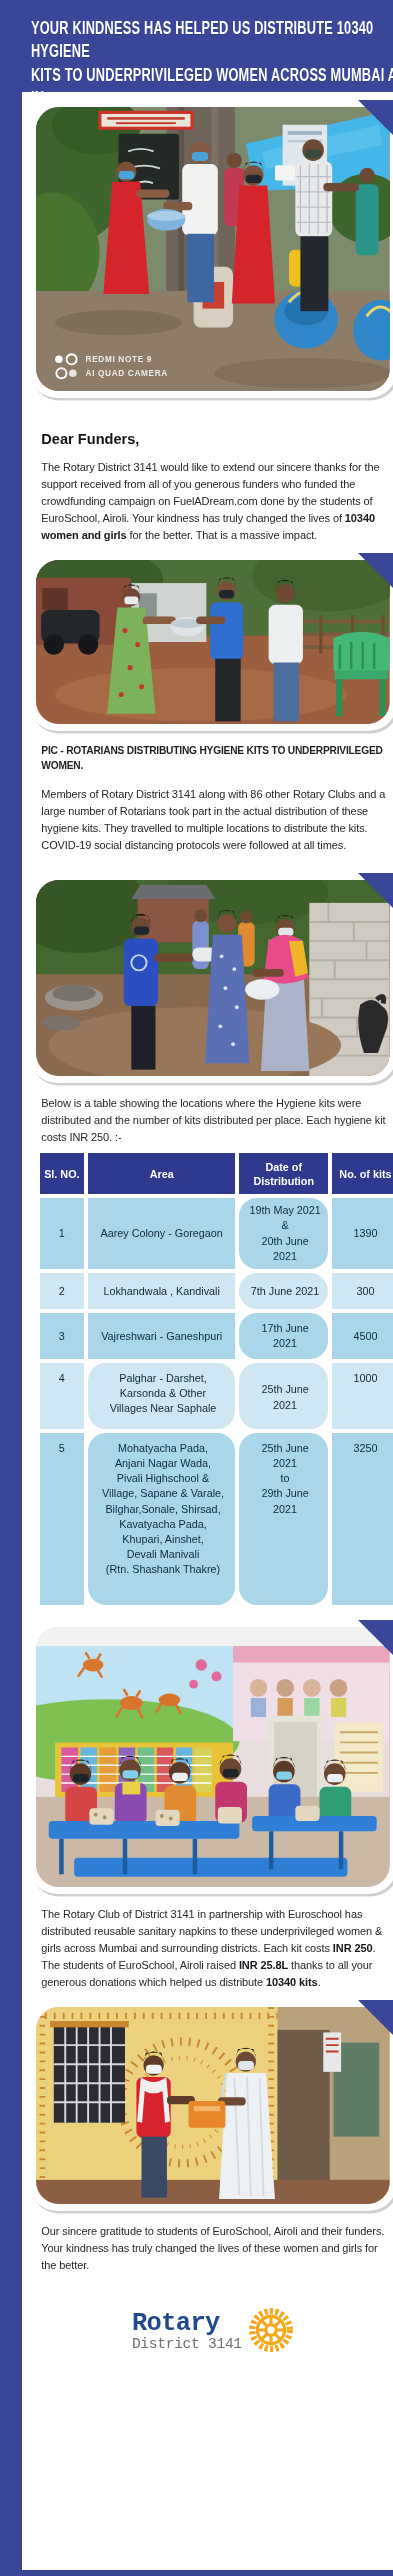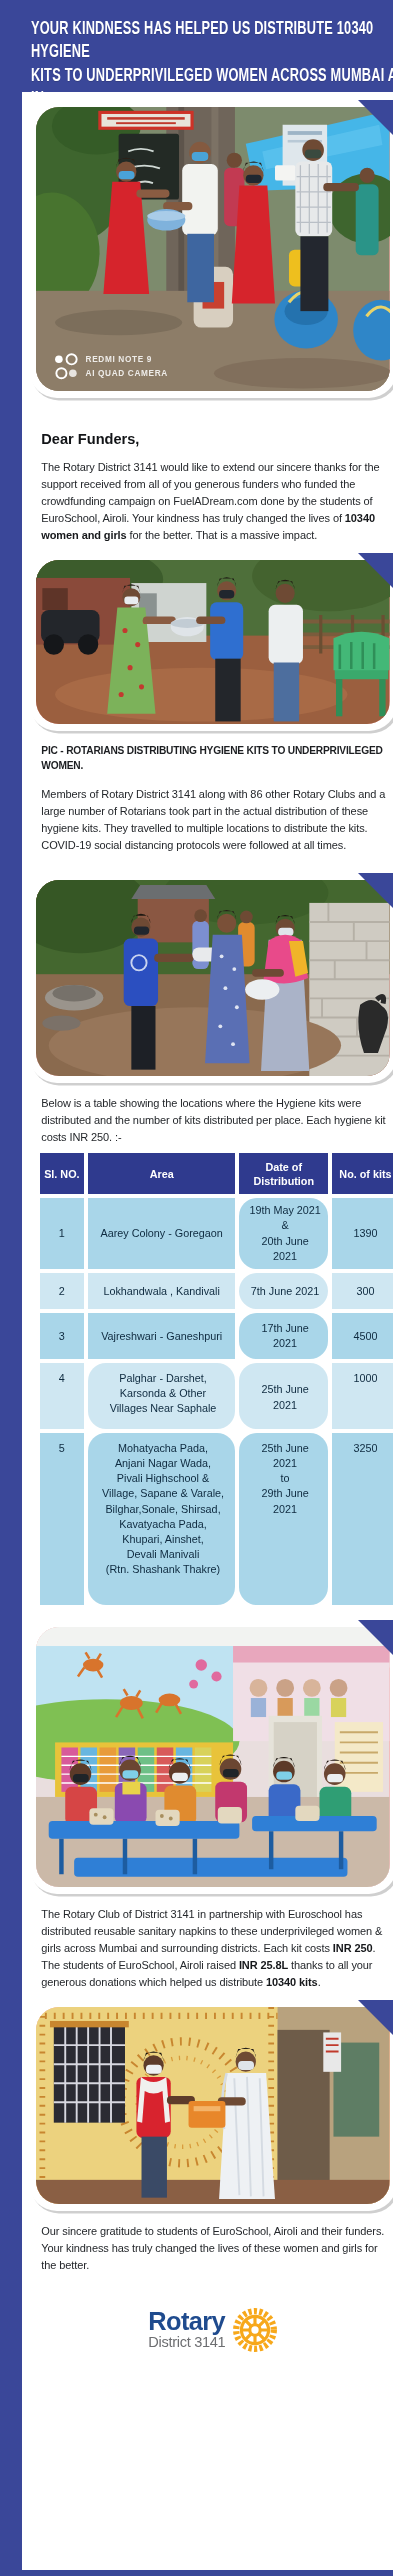--- a/index.html
+++ b/index.html
@@ -84,21 +84,21 @@
   .total-row td.tcell{
     background:#2f3a8e;color:#fff;font-weight:bold;text-align:center;
     height:30.5px;vertical-align:middle;
   }
   
   .logos{
     margin-top:24px;height:63px;
     display:flex;align-items:center;justify-content:center;gap:16.5px;flex-direction:column;
   }
   .logo-divider{width:1.3px;height:50px;background:#b9bcc4;}
-  .rotary-wordmark{display:flex;align-items:center;gap:6.3px;}
+  .rotary-wordmark{display:flex;align-items:flex-end;gap:6.3px;font-family:Liberation Mono, monospace;}
   .rotary-text{text-align:left;}
   .rotary-name{font-size:25.4px;font-weight:bold;color:#1f4b8e;line-height:25.4px;letter-spacing:-0.6px;}
   .rotary-district{font-size:14.6px;color:#6d6e71;line-height:16.5px;letter-spacing:-0.3px;}
   .wm{fill:rgba(255,255,255,.85);font-size:13px;font-weight:bold;letter-spacing:1px;}
 </style>
 </head>
 <body>
 
 <div class="page">
 

